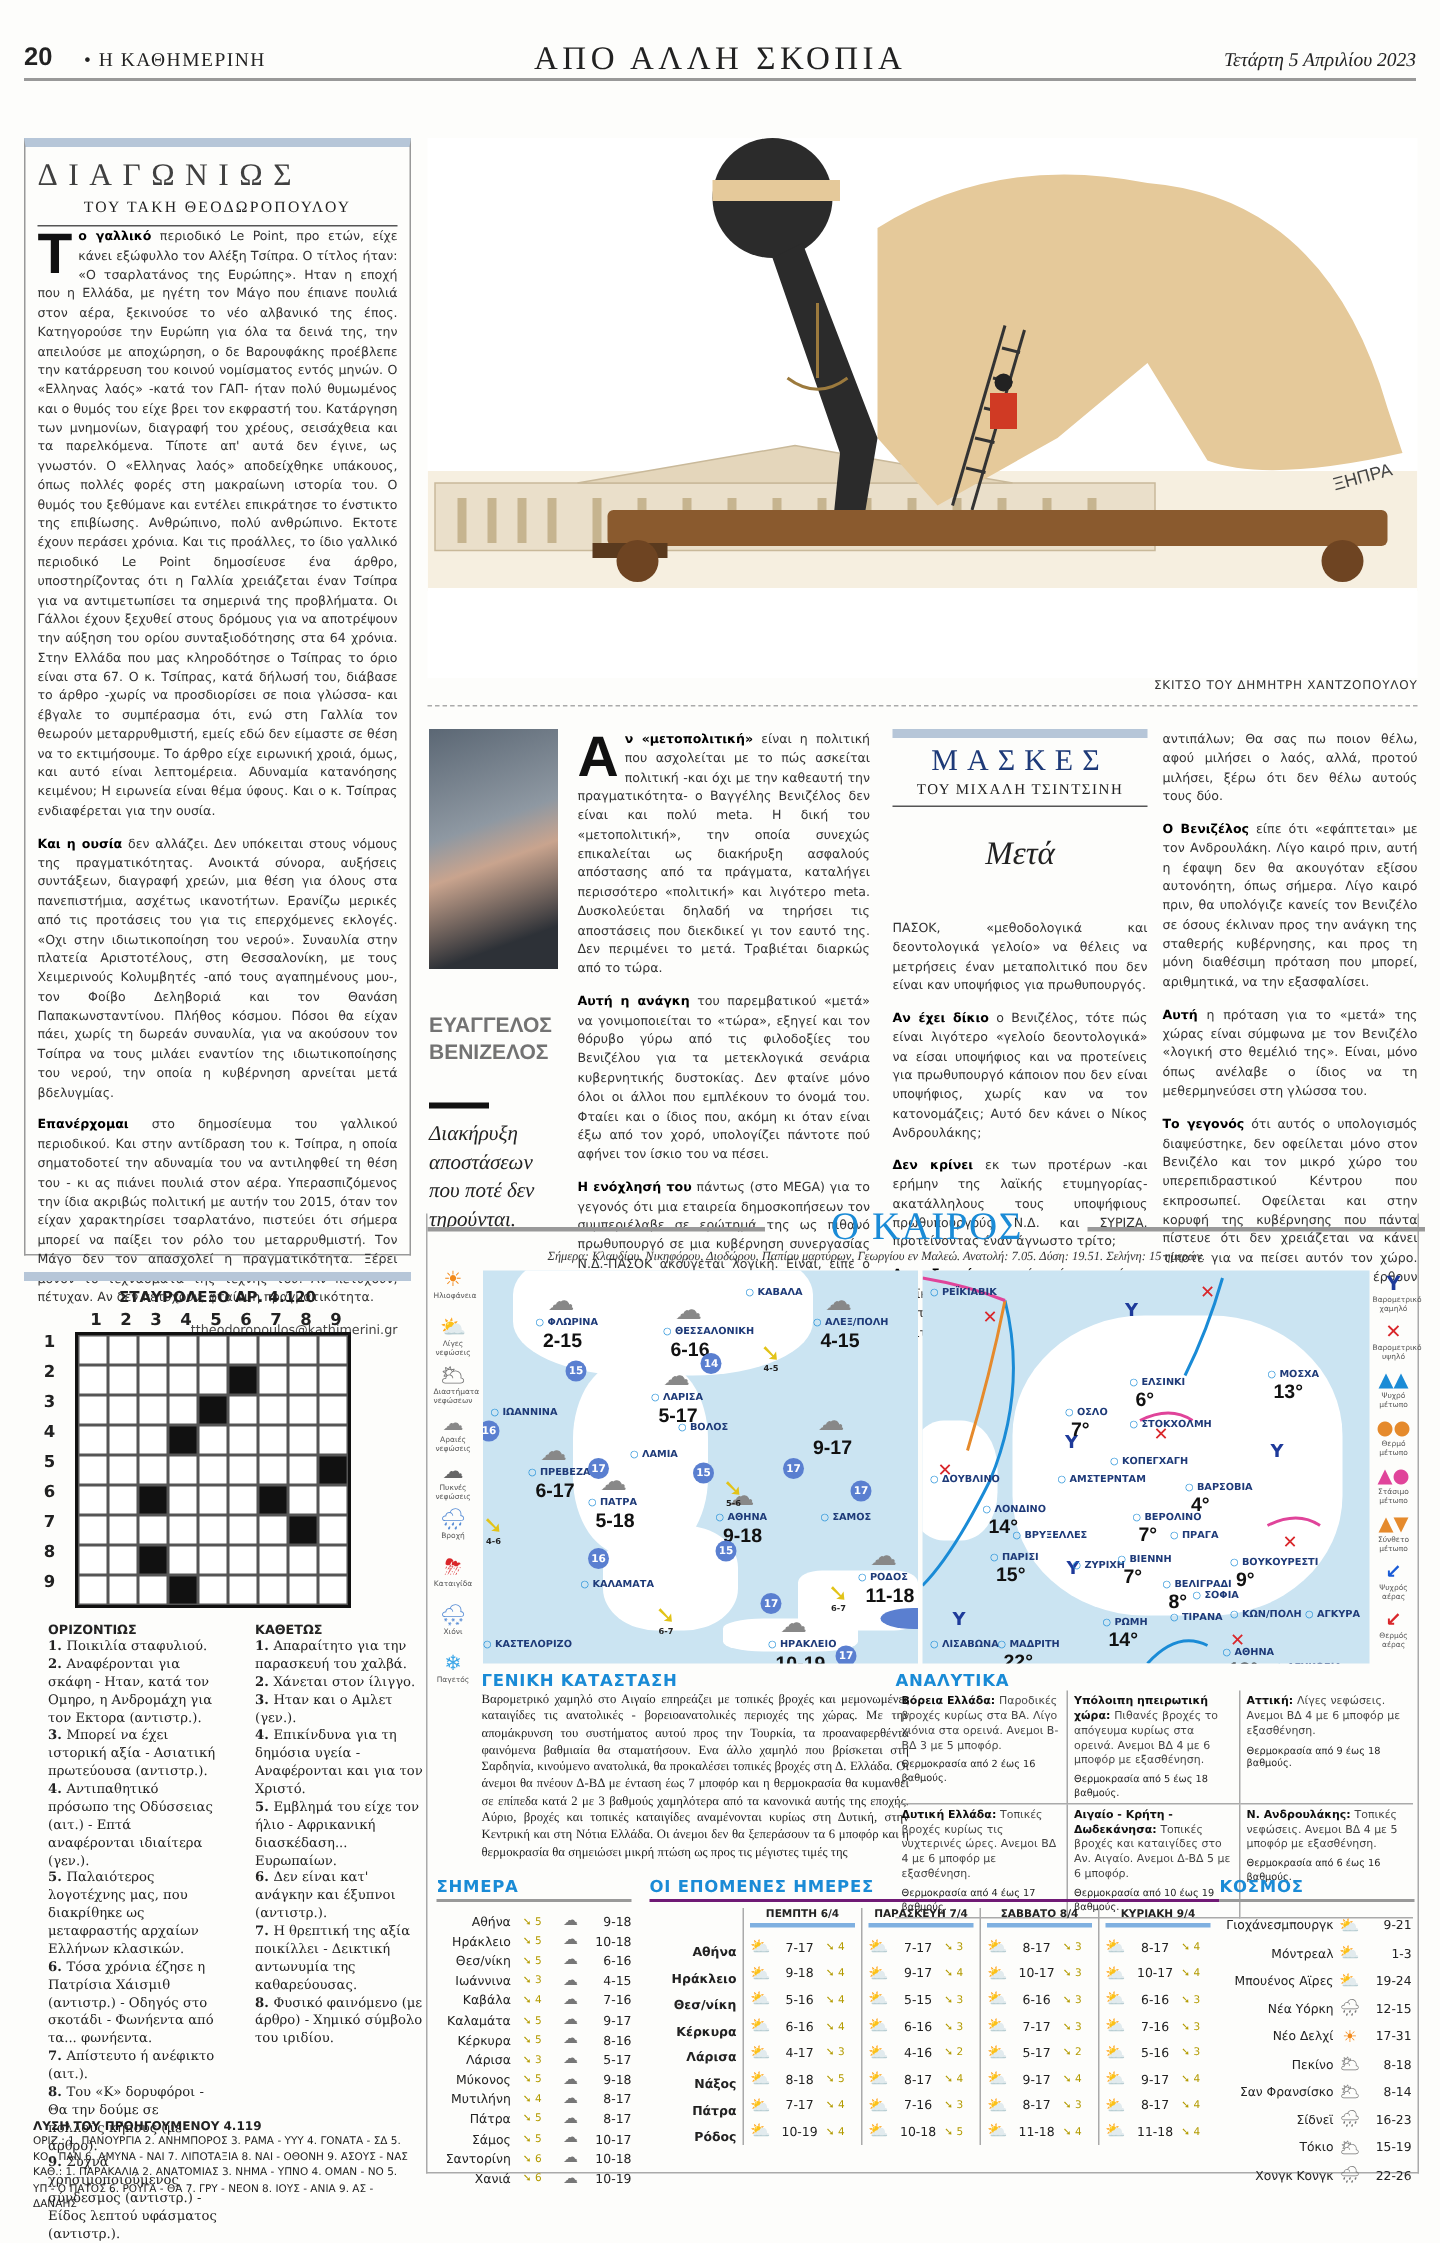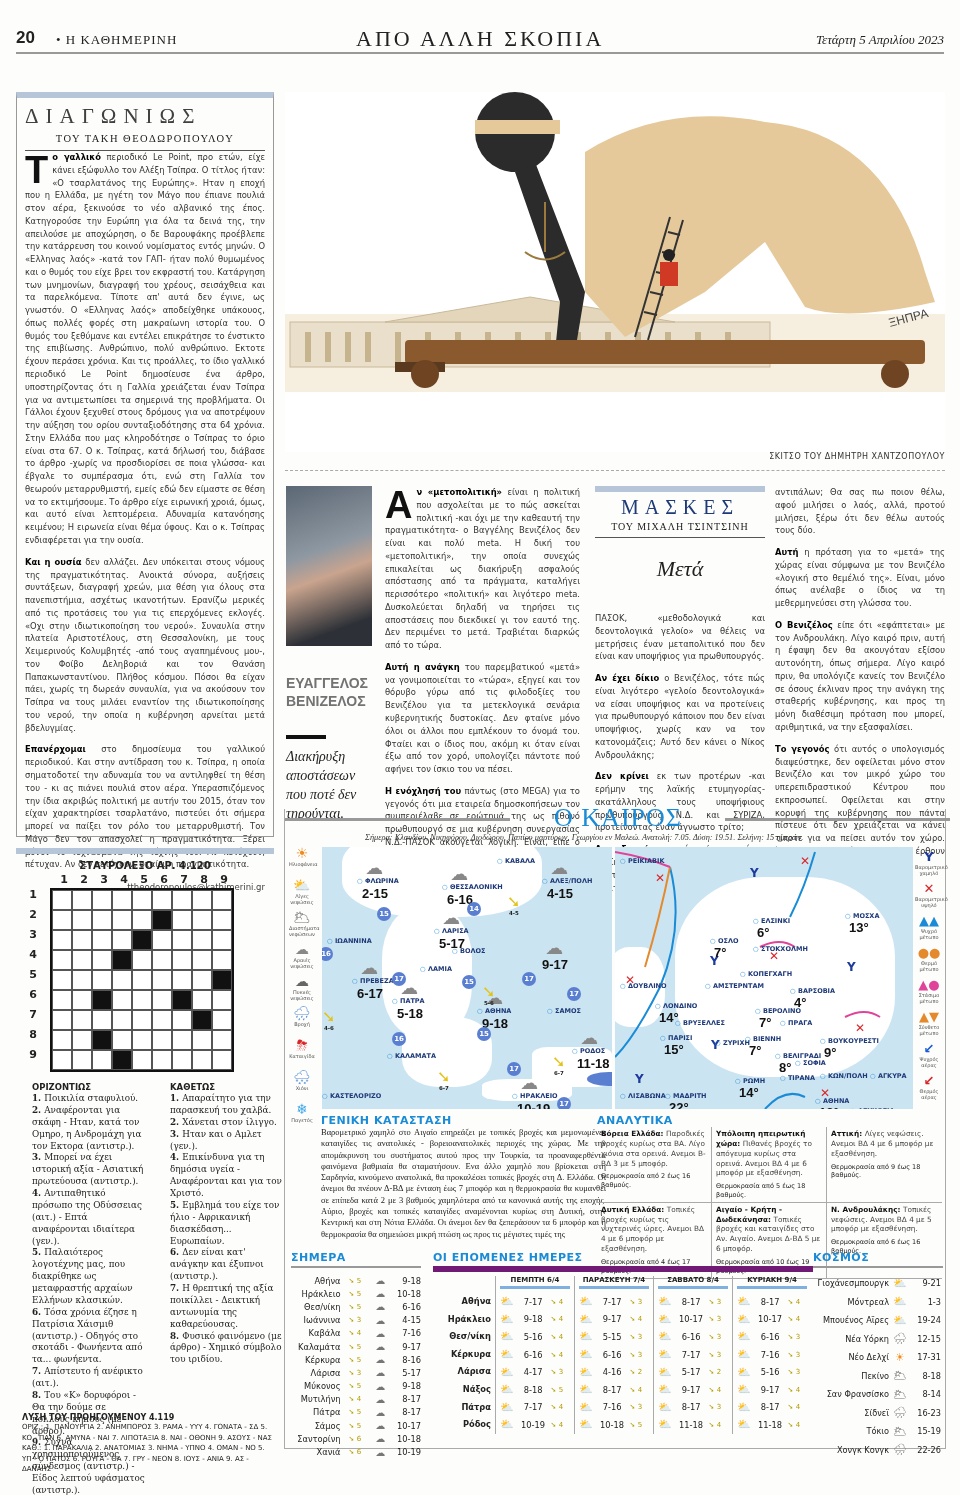--- a/index.html
+++ b/index.html
@@ -88,21 +88,21 @@
 #ana .cell .tmp{font-size:6.5px;margin-top:4px;color:#222}
 
 #today{position:absolute;left:6px;top:442px;width:130px}
 #today .h{border-bottom:2px solid #999;padding-bottom:2px;margin-bottom:6px}
 .trow{display:flex;height:13.2px;align-items:center;font:8.3px "DejaVu Sans",sans-serif}
 .trow .n{width:52px;text-align:right}
 .trow .w{width:28px;margin-left:8px;font-size:7px;color:#b39b00}
 .trow .ic{width:16px;font-size:10px;color:#777}
 .trow .t{width:32px;text-align:right}
 #next{position:absolute;left:148px;top:442px;width:380px}
-#next .h{border-bottom:6px solid #701a75;padding-bottom:2px;margin-bottom:4px}
+#next .h{border-bottom:2px solid #701a75;padding-bottom:2px;margin-bottom:4px}
 #next .days{display:flex;margin-left:62px}
 #next .day{width:79px;border-left:1px solid #aaa;padding:0 4px}
 #next .dh{font:bold 7px "DejaVu Sans",sans-serif;text-align:center;border-bottom:3px solid #7fb0e0;padding-bottom:2px;margin-bottom:4px}
 #next .names{position:absolute;left:0;top:42px;width:58px}
 #next .names div{height:17.6px;text-align:right;font:bold 8.3px "DejaVu Sans",sans-serif;line-height:17.6px}
 .drow{display:flex;height:17.6px;align-items:center;font:8.3px "DejaVu Sans",sans-serif}
 .drow .ic{width:16px;font-size:11px;color:#777}
 .drow .t{width:36px;text-align:center}
 .drow .w{width:20px;font-size:7px;color:#b39b00}
 #world{position:absolute;left:528px;top:442px;width:130px}
@@ -206,22 +206,22 @@
   <div class="body">
     <p>ΠΑΣΟΚ, «μεθοδολογικά και δεοντολογικά γελοίο» να θέλεις να μετρήσεις έναν μεταπολιτικό που δεν είναι καν υποψήφιος για πρωθυπουργός.</p>
     <p><b>Αν έχει δίκιο</b><span> ο Βενιζέλος, τότε πώς είναι λιγότερο «γελοίο δεοντολογικά» να είσαι υποψήφιος και να προτείνεις για πρωθυπουργό κάποιον που δεν είναι υποψήφιος, χωρίς καν να τον κατονομάζεις; Αυτό δεν κάνει ο Νίκος Ανδρουλάκης;</span></p>
     <p><b>Δεν κρίνει</b><span> εκ των προτέρων -και ερήμην της λαϊκής ετυμηγορίας- ακατάλληλους τους υποψήφιους πρωθυπουργούς Ν.Δ. και ΣΥΡΙΖΑ, προτείνοντας έναν άγνωστο τρίτο;</span></p>
     <p><b>Δεν εξαρτά</b><span> την πρότασή του από τη «λαϊκή βούληση», ενώ ο ίδιος σπεύδει να την προεξοφλήσει εις βάρος των πολιτικών του</span></p>
   </div>
 </div>
 
 <div id="col5" class="abs body">
   <p>αντιπάλων; Θα σας πω ποιον θέλω, αφού μιλήσει ο λαός, αλλά, προτού μιλήσει, ξέρω ότι δεν θέλω αυτούς τους δύο.</p>
+  <p><b>Ο Βενιζέλος</b><span> είπε ότι «εφάπτεται» με τον Ανδρουλάκη. Λίγο καιρό πριν, αυτή η έφαψη δεν θα ακουγόταν εξίσου αυτονόητη, όπως σήμερα. Λίγο καιρό πριν, θα υπολόγιζε κανείς τον Βενιζέλο σε όσους έκλιναν προς την ανάγκη της σταθερής κυβέρνησης, και προς τη μόνη διαθέσιμη πρόταση που μπορεί, αριθμητικά, να την εξασφαλίσει.</span></p>
   <p><b>Αυτή</b><span> η πρόταση για το «μετά» της χώρας είναι σύμφωνα με τον Βενιζέλο «λογική στο θεμέλιό της». Είναι, μόνο όπως ανέλαβε ο ίδιος να τη μεθερμηνεύσει στη γλώσσα του.</span></p>
-  <p><b>Ο Βενιζέλος</b><span> είπε ότι «εφάπτεται» με τον Ανδρουλάκη. Λίγο καιρό πριν, αυτή η έφαψη δεν θα ακουγόταν εξίσου αυτονόητη, όπως σήμερα. Λίγο καιρό πριν, θα υπολόγιζε κανείς τον Βενιζέλο σε όσους έκλιναν προς την ανάγκη της σταθερής κυβέρνησης, και προς τη μόνη διαθέσιμη πρόταση που μπορεί, αριθμητικά, να την εξασφαλίσει.</span></p>
   <p><b>Το γεγονός</b><span> ότι αυτός ο υπολογισμός διαψεύστηκε, δεν οφείλεται μόνο στον Βενιζέλο και τον μικρό χώρο του υπερεπιδραστικού Κέντρου που εκπροσωπεί. Οφείλεται και στην κορυφή της κυβέρνησης που πάντα πίστευε ότι δεν χρειάζεται να κάνει τίποτε για να πείσει αυτόν τον χώρο. Ότι την κρίσιμη ώρα «αυτοί θα έρθουν μόνοι τους».</span></p>
 </div>
 
 <div id="cw" class="abs">
   <div class="ttl">ΣΤΑΥΡΟΛΕΞΟ ΑΡ. 4.120</div>
   <div class="colnums" id="cwcols">
       <span>1</span>
       <span>2</span>
       <span>3</span>
       <span>4</span>

